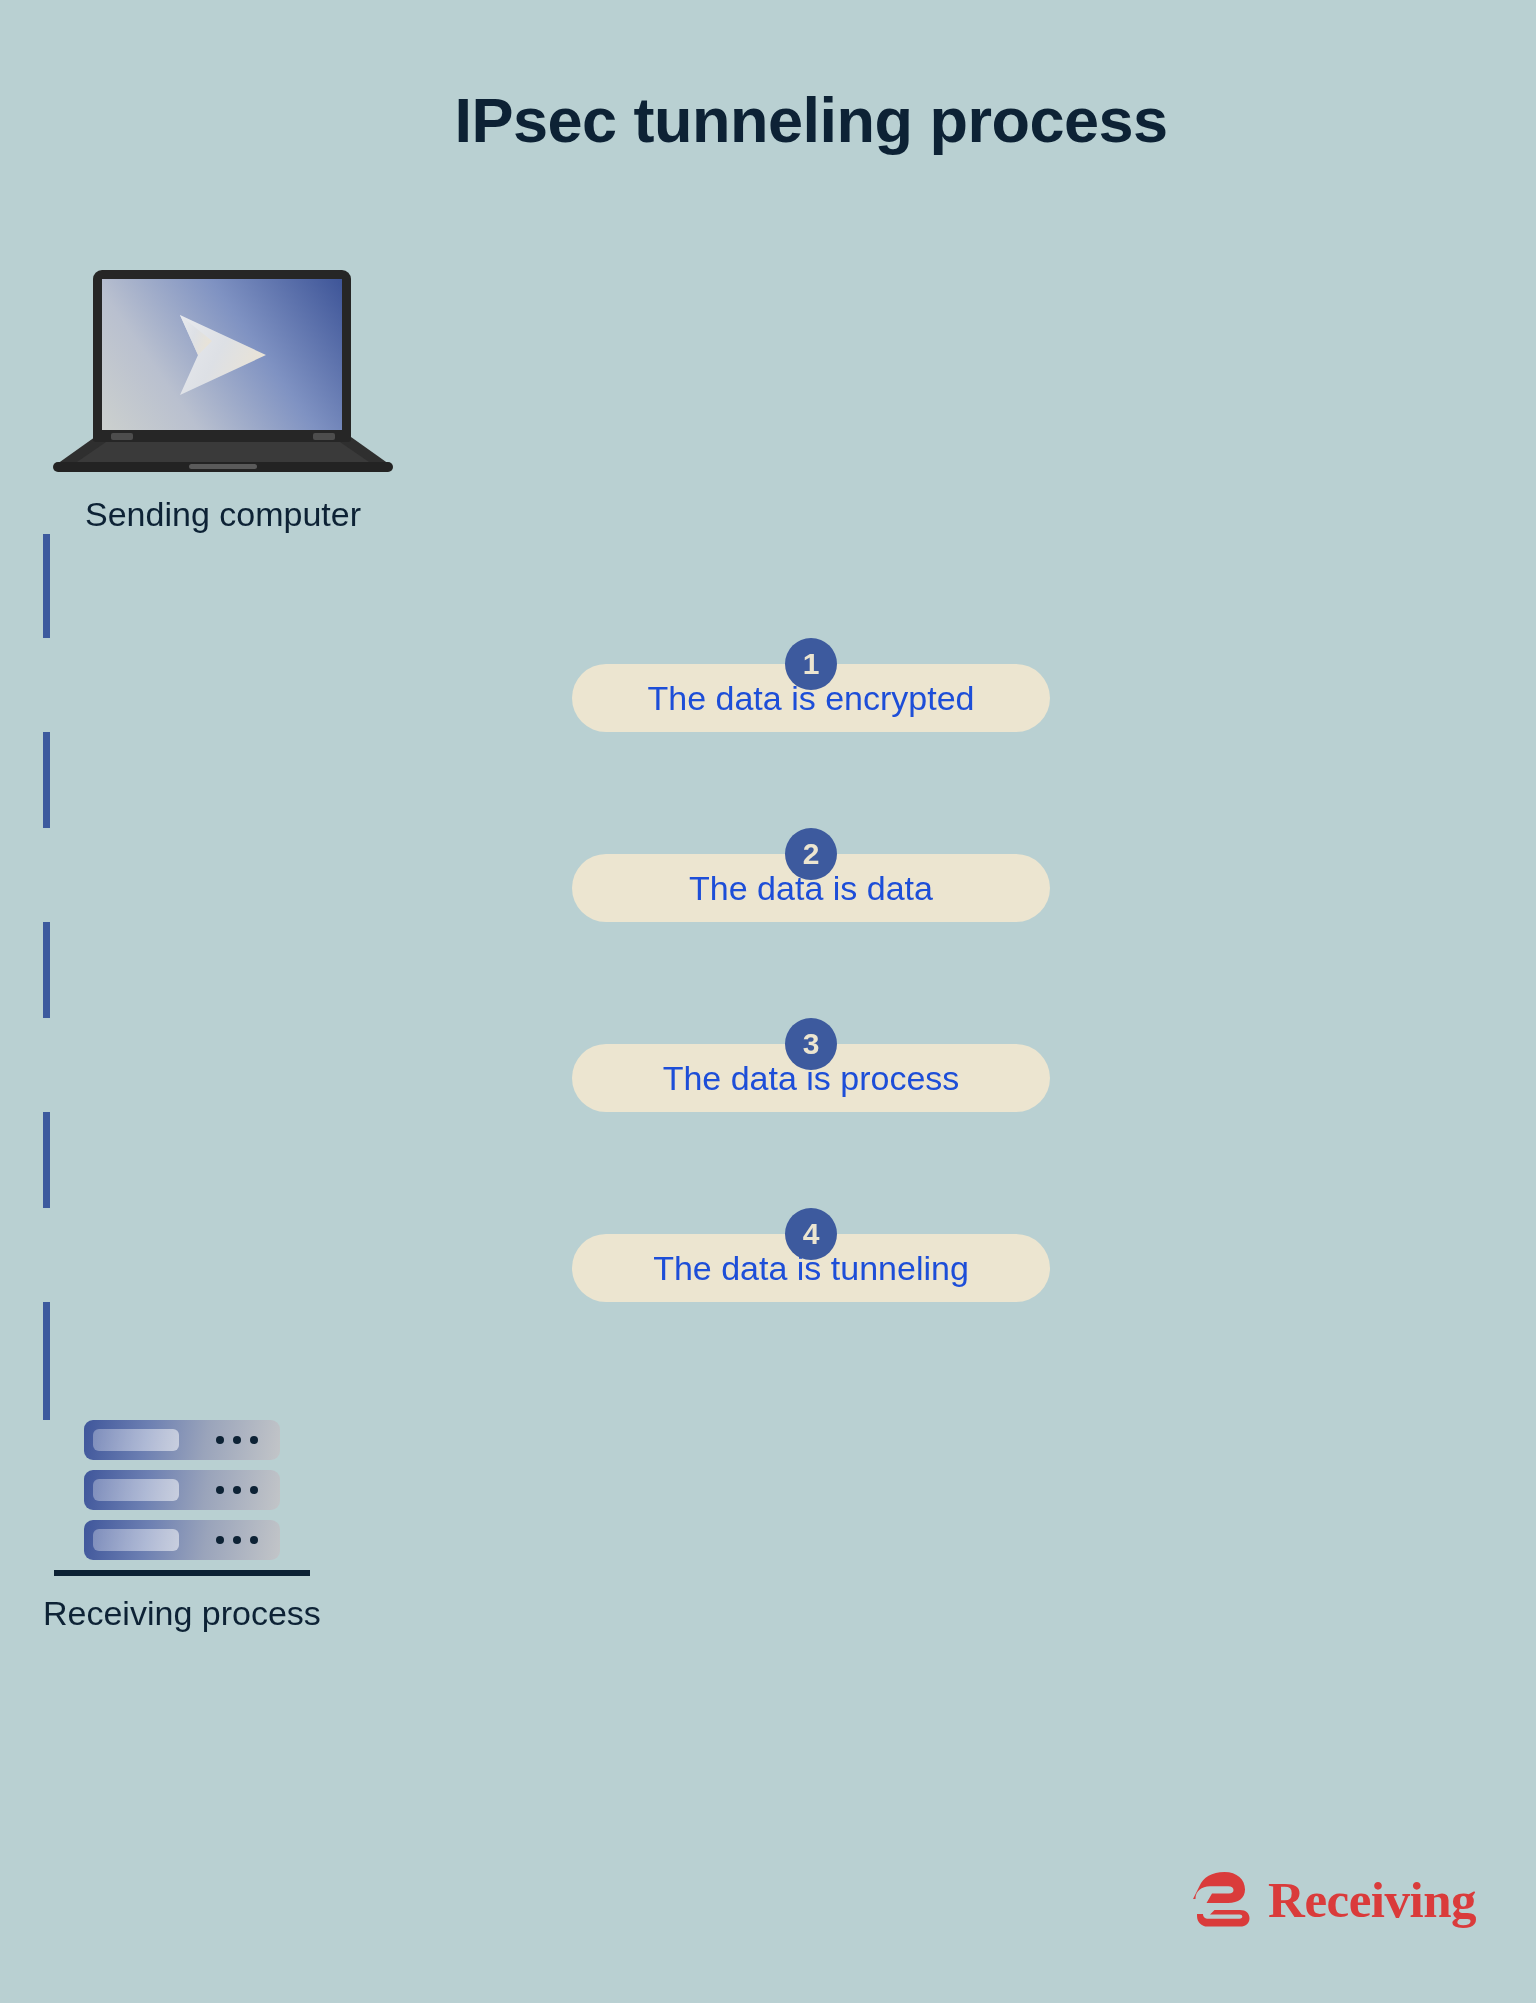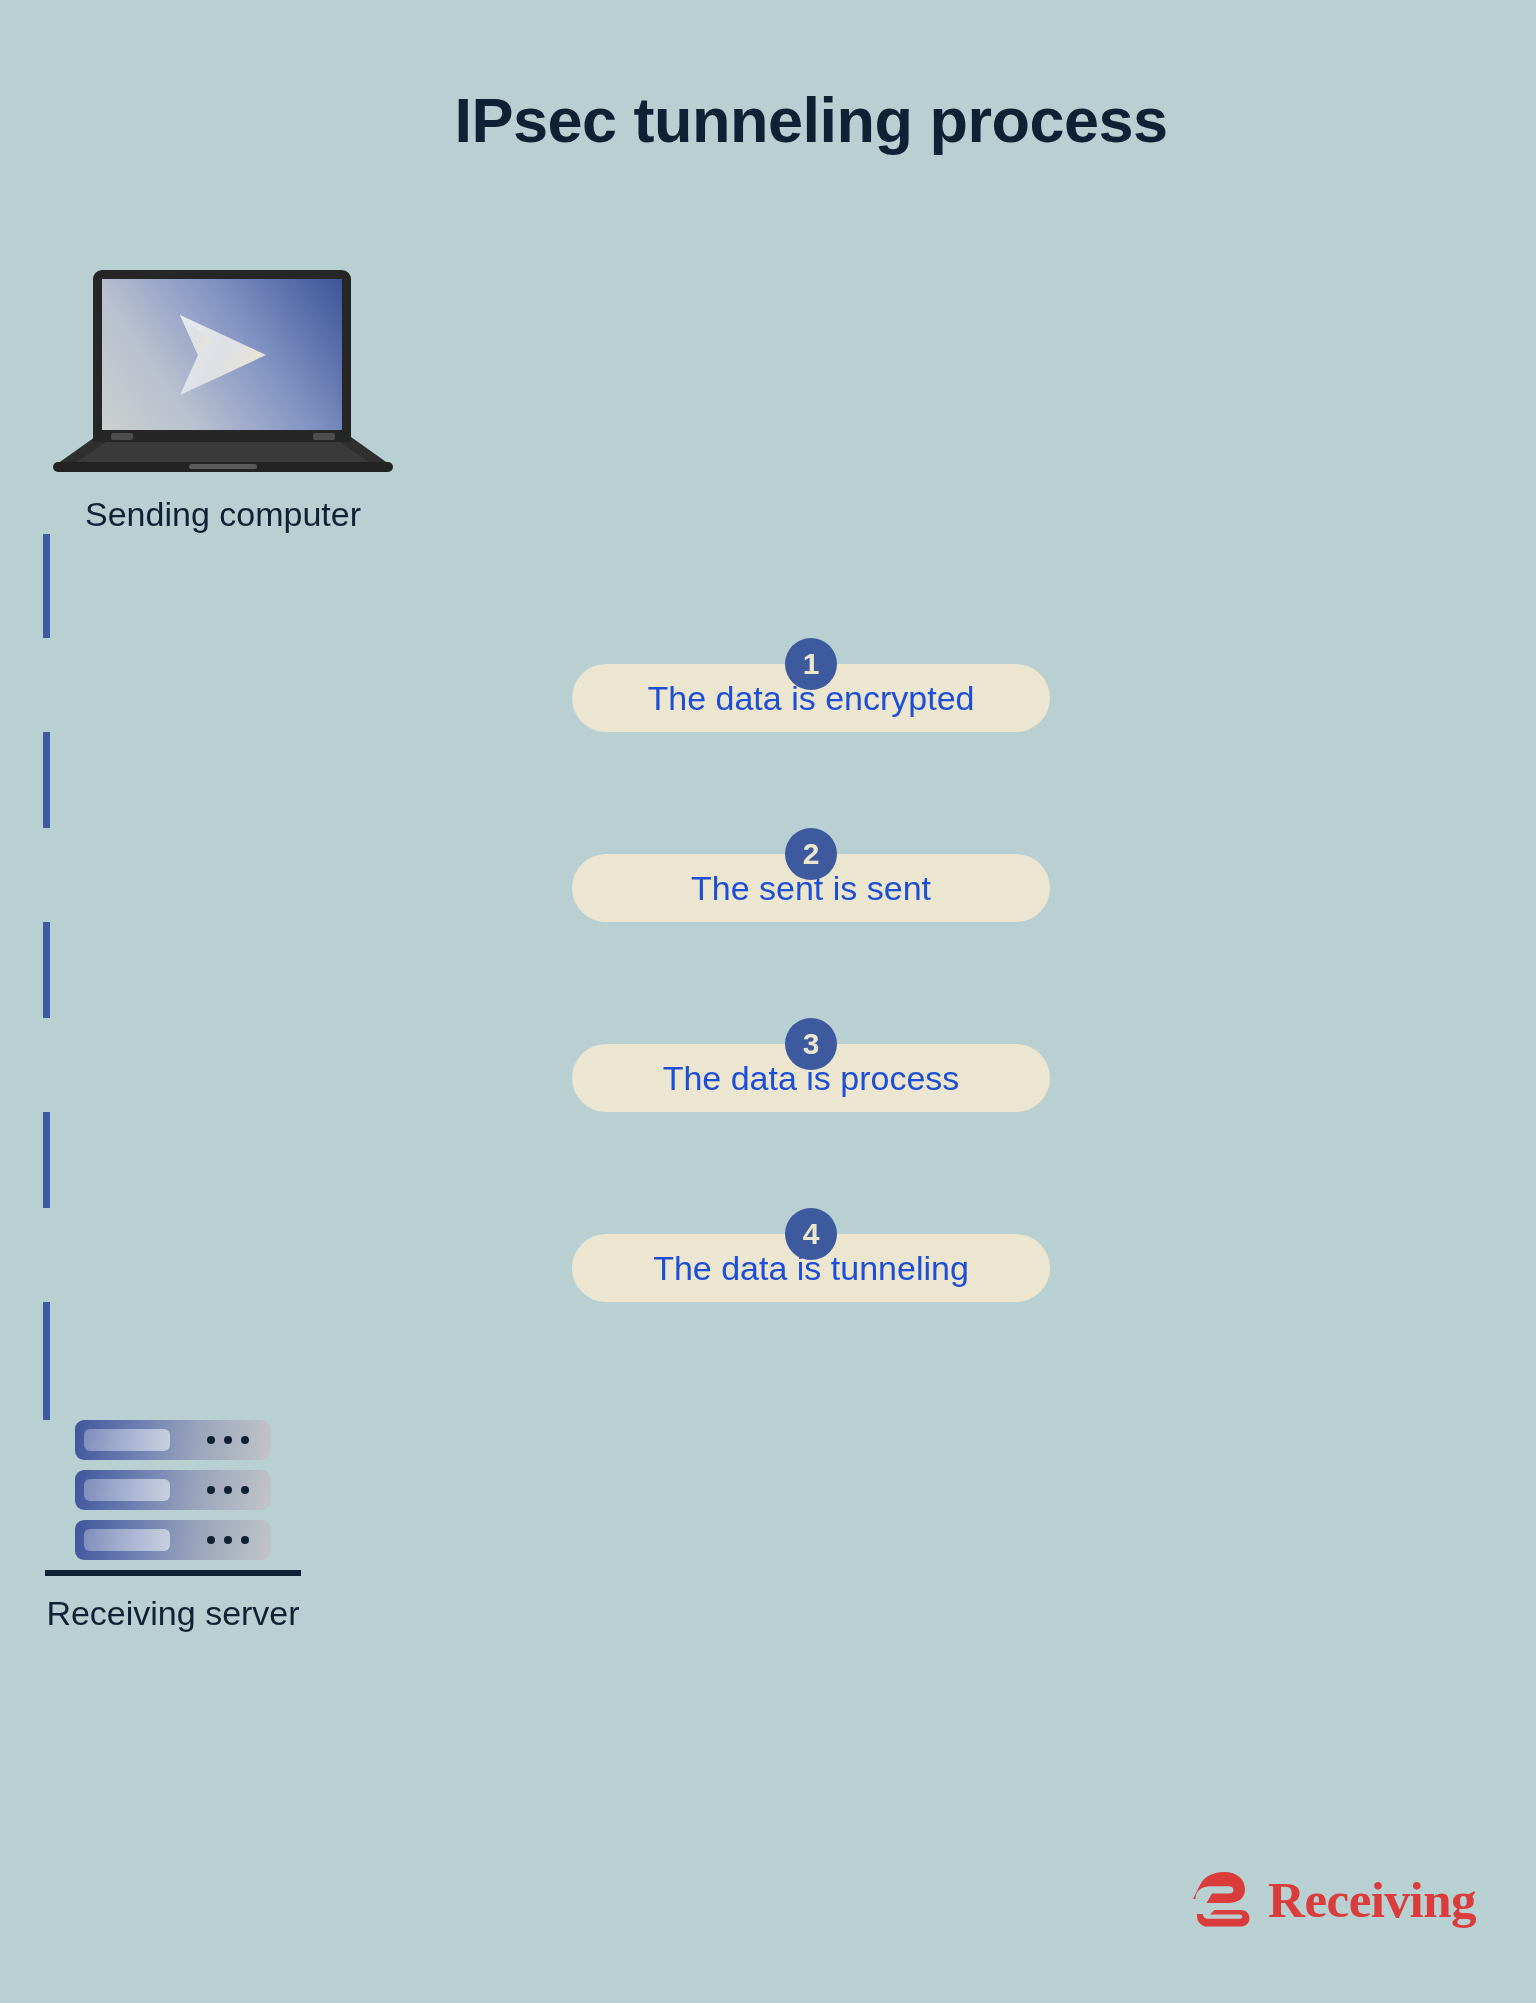--- a/index.html
+++ b/index.html
@@ -267,21 +267,21 @@
 
     <div class="step">
       <div class="step-badge">1</div>
       <div class="step-pill">The data is encrypted</div>
     </div>
 
     <div class="connector seg-mid"></div>
 
     <div class="step">
       <div class="step-badge">2</div>
-      <div class="step-pill">The sent is sent</div>
+      <div class="step-pill">The data is data</div>
     </div>
 
     <div class="connector seg-mid"></div>
 
     <div class="step">
       <div class="step-badge">3</div>
       <div class="step-pill">The data is process</div>
     </div>
 
     <div class="connector seg-mid"></div>
@@ -314,21 +314,21 @@
         <div class="server-bar">
           <div class="server-slot"></div>
           <div class="server-dots">
             <span class="server-dot"></span>
             <span class="server-dot"></span>
             <span class="server-dot"></span>
           </div>
         </div>
         <div class="server-ground"></div>
       </div>
-      <div class="node-label">Receiving server</div>
+      <div class="node-label">Receiving process</div>
     </div>
 
   </div>
 
   <div class="logo">
     <svg class="logo-mark" width="64" height="62" viewBox="0 0 64 62">
       <path d="M34.5 3 C47 3 55 10.5 55 20.5 C55 29 48.5 34 38 34 L16.5 34 L22 24.5 L39 24.5 C42 24.5 43.5 23 43.5 21 C43.5 18.8 41.6 17.3 38.2 17.3 L20 17.3 C11.5 17.3 5.5 22.5 5.5 29.5 L5.5 30 L3 30 L9.5 17 C13 8.5 22 3 34.5 3 Z" fill="#da3b3b"></path>
       <path d="M24.5 41 L50 41 C56 41 59.5 44.4 59.5 49.3 C59.5 54.2 56 57.6 50 57.6 L17.5 57.6 C11.5 57.6 7 53 7 47 L7 45 L13 45 C13 47.8 15 49.8 18.3 49.8 L49.6 49.8 C51.3 49.8 52.3 48.9 52.3 47.6 C52.3 46.3 51.3 45.4 49.6 45.4 L20 45.4 Z" fill="#da3b3b"></path>
     </svg>
     <span class="logo-text">Receiving</span>

